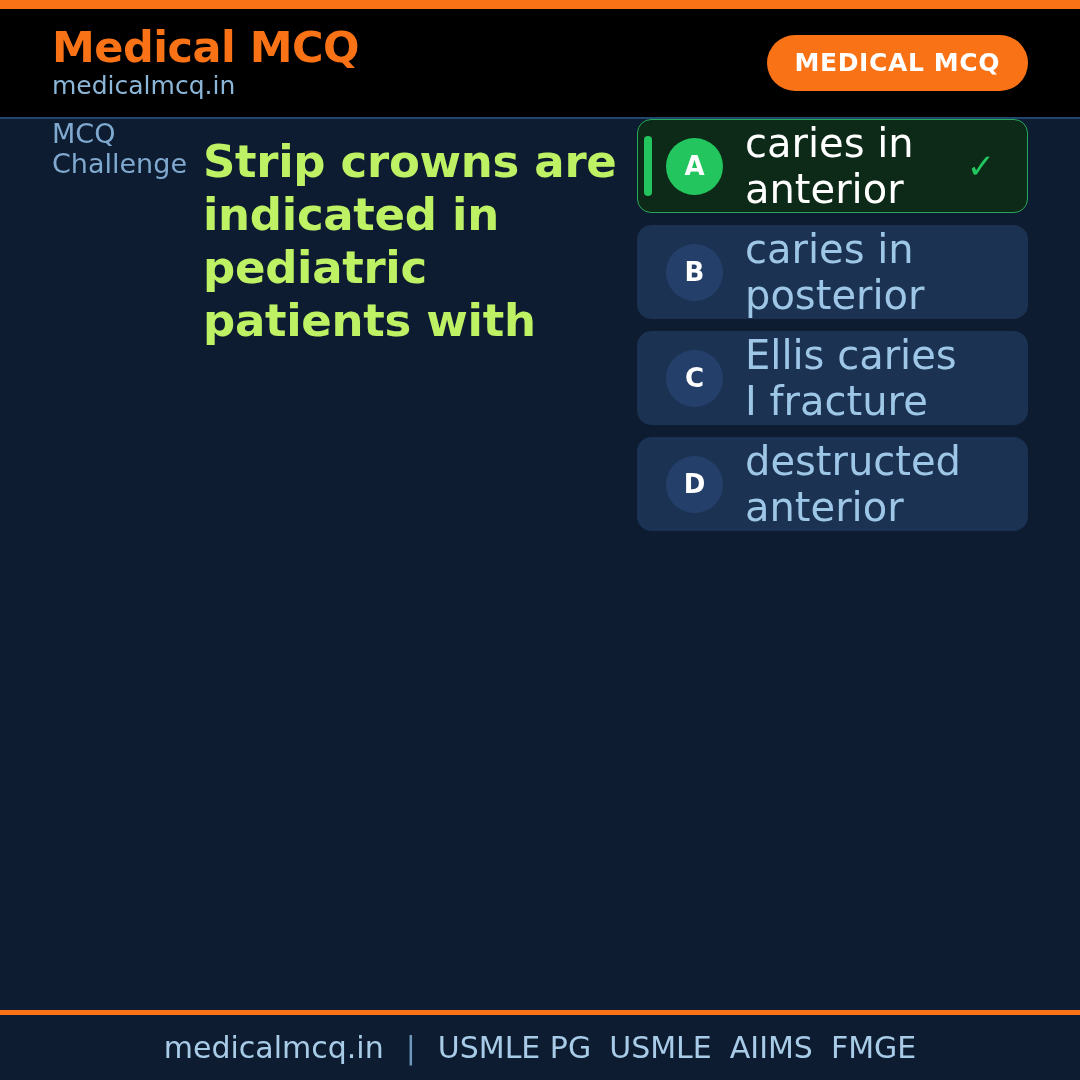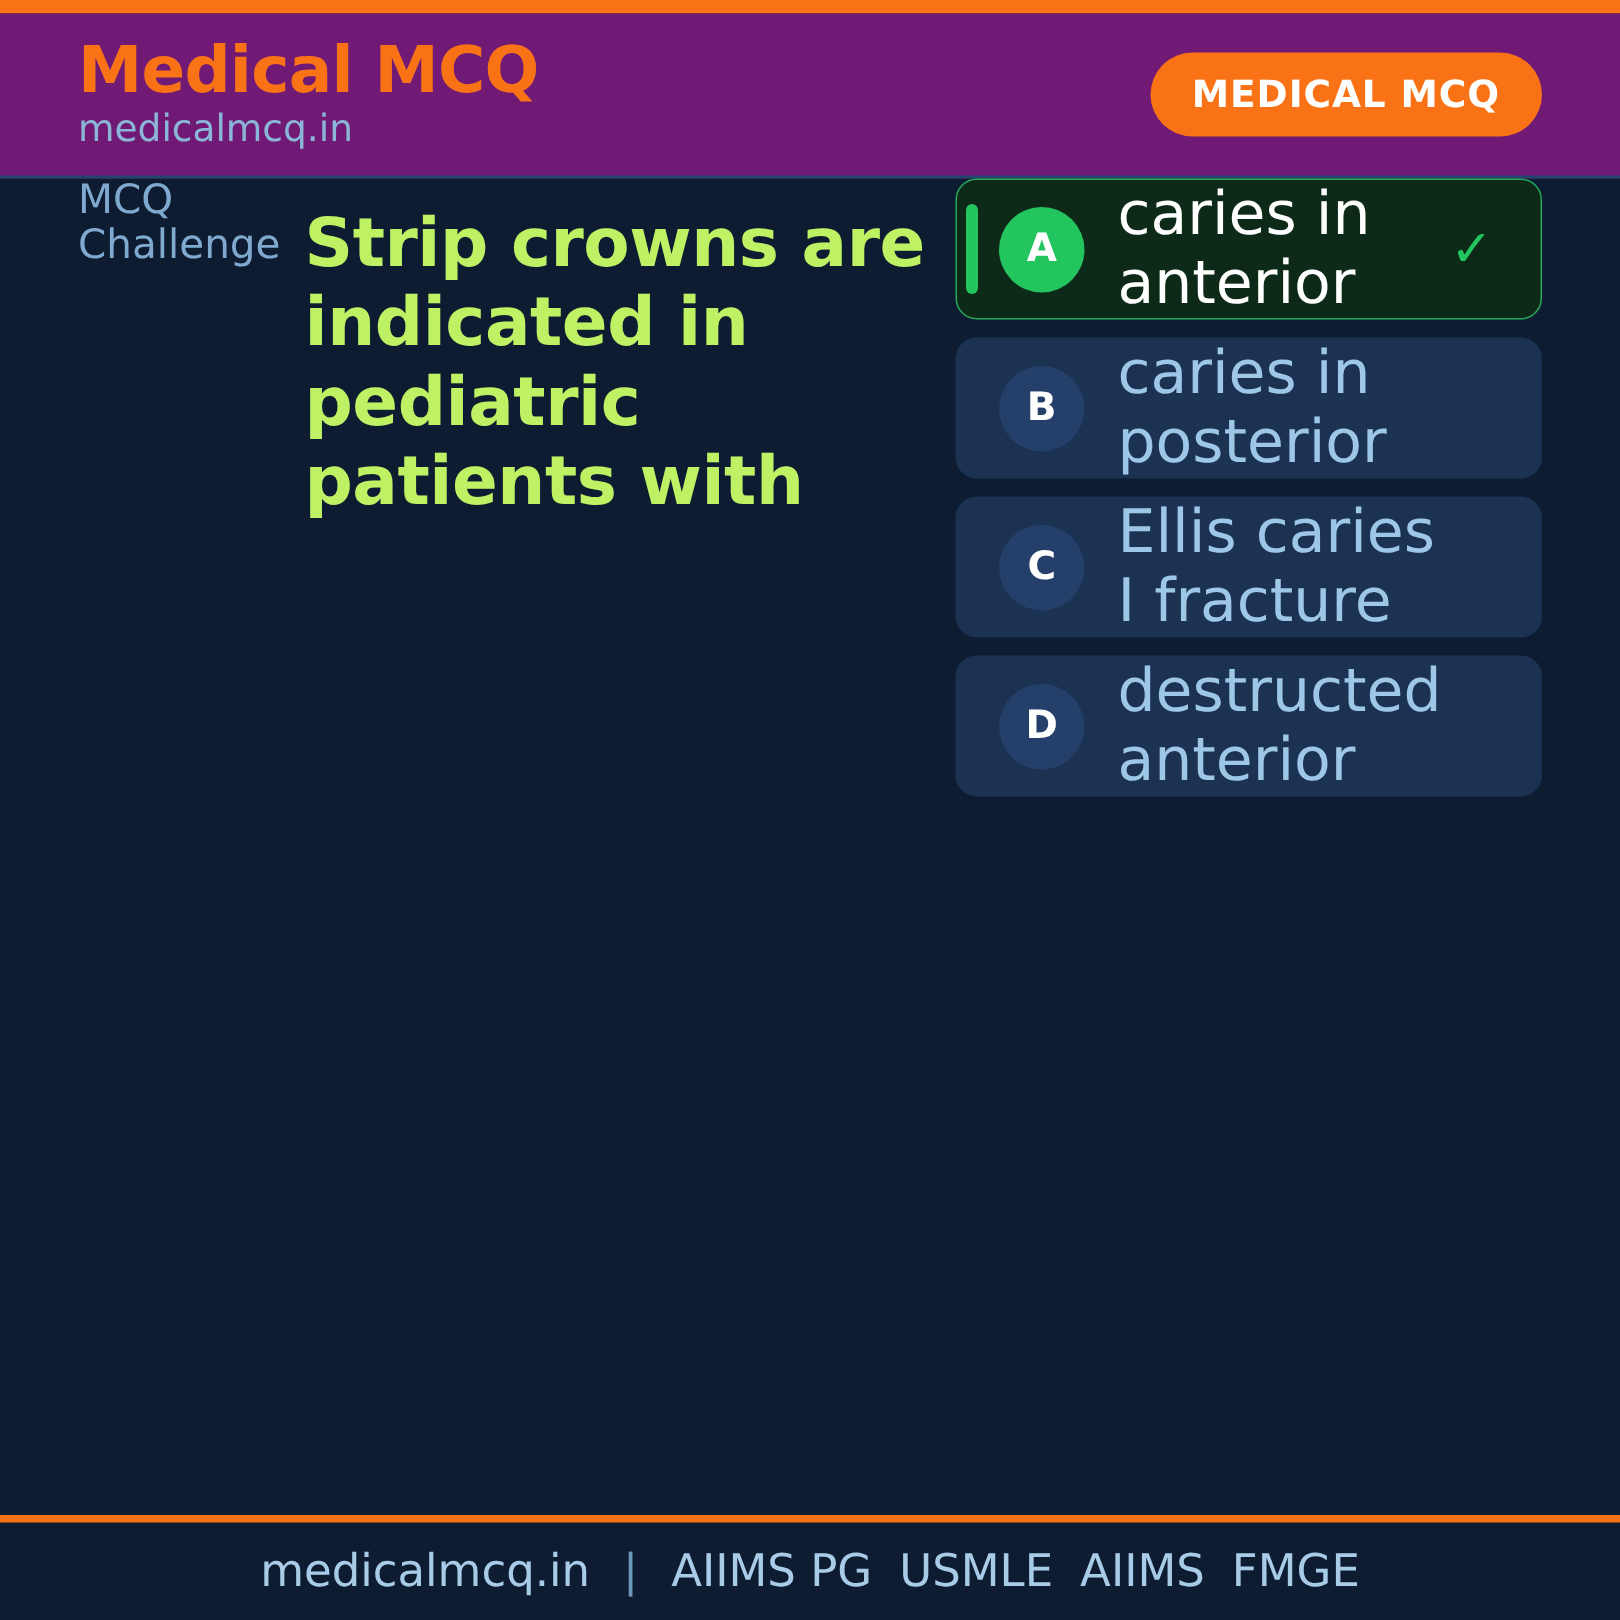--- a/index.html
+++ b/index.html
@@ -27,21 +27,21 @@
   .top-accent {
     height: 9px;
     background: #f97316;
     flex: 0 0 auto;
   }
 
   
   .header {
     flex: 0 0 auto;
     height: 110px;
-    background: #701a75;
+    background: #000000;
     border-bottom: 2px solid #22456d;
     box-sizing: border-box;
     display: flex;
     align-items: center;
     justify-content: space-between;
     padding: 0 52px 0 52px;
   }
   .brand-block {
     display: flex;
     flex-direction: column;
@@ -255,21 +255,21 @@
       </div>
 
     </div>
   </div>
 
   <div class="footer">
     <div class="footer-inner">
       <span>medicalmcq.in</span>
       <span class="footer-sep">|</span>
       <span class="footer-exams">
-        <span>AIIMS PG</span>
+        <span>USMLE PG</span>
         <span>USMLE</span>
         <span>AIIMS</span>
         <span>FMGE</span>
       </span>
     </div>
   </div>
 
 </div>
 
 </body></html>

